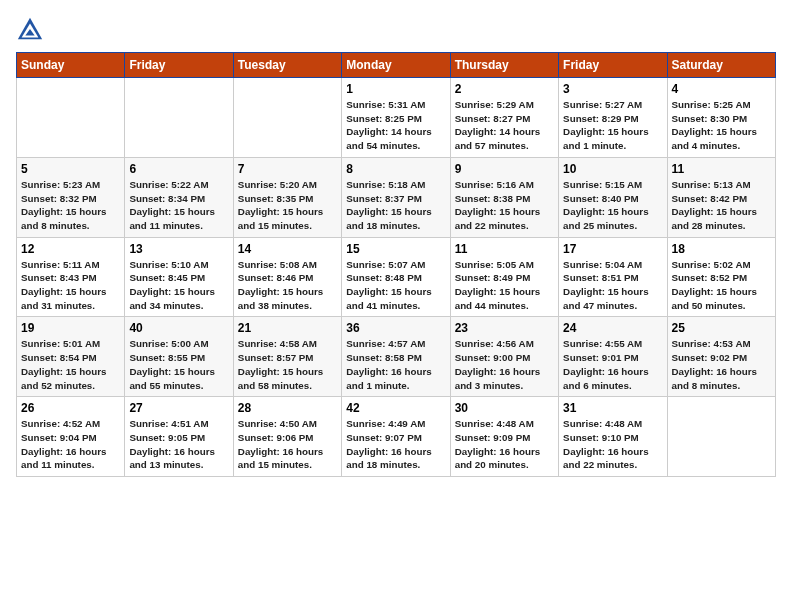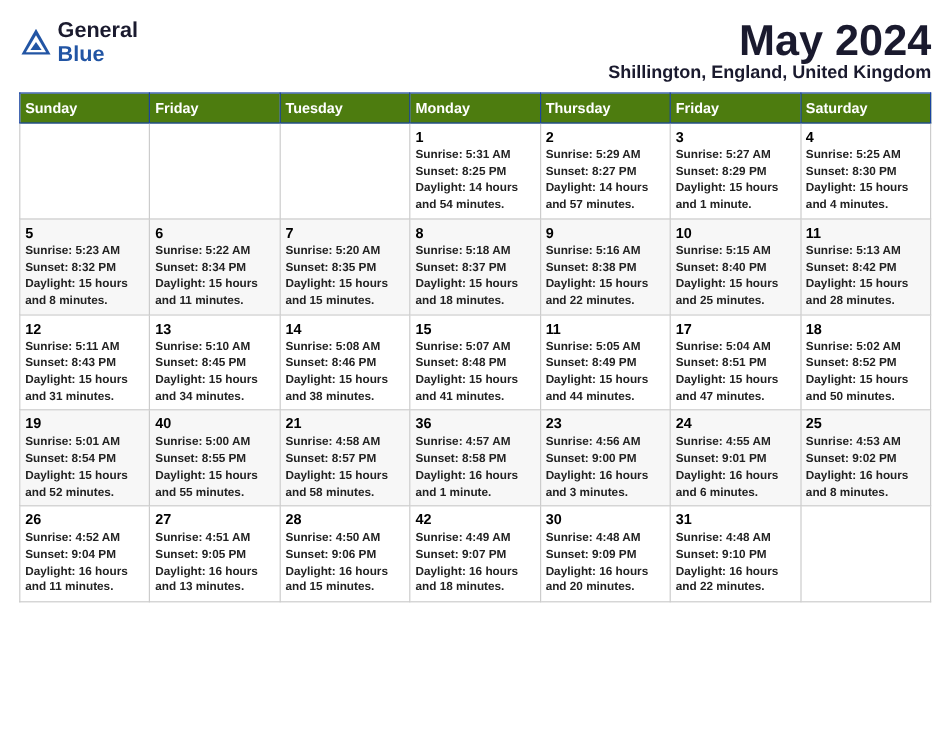--- a/index.html
+++ b/index.html
@@ -53,21 +53,21 @@
       font-size: 15px;
       font-weight: bold;
       color: #1a1a2e;
     }
     table {
       width: 100%;
       border-collapse: collapse;
       font-size: 10.5px;
     }
     thead th {
-      background-color: #4d7c0f;
+      background-color: #c2410c;
       color: #fff;
       font-weight: bold;
       font-size: 12px;
       padding: 5px 4px;
       text-align: left;
       border: 1px solid #1a44a0;
     }
     tbody td {
       border: 1px solid #ccc;
       vertical-align: top;
@@ -98,28 +98,20 @@
 </head>
 <body>
 
 <div class="header">
   <div class="logo">
     <svg class="logo-icon" viewBox="0 0 30 30" xmlns="http://www.w3.org/2000/svg">
       <polygon points="15,2 28,25 2,25" fill="#2255a4"></polygon>
       <polygon points="15,8 24,23 6,23" fill="#fff"></polygon>
       <polygon points="15,14 20,21 10,21" fill="#2255a4"></polygon>
     </svg>
-    <div class="logo-text">
-      <span class="logo-general">General</span>
-      <span class="logo-blue">Blue</span>
-    </div>
-  </div>
-  <div class="title-block">
-    <div class="month-title">May 2024</div>
-    <div class="location">Shillington, England, United Kingdom</div>
   </div>
 </div>
 
 <table>
   <thead>
     <tr>
     <th>Sunday</th>
         <th>Friday</th>
         <th>Tuesday</th>
         <th>Monday</th>

